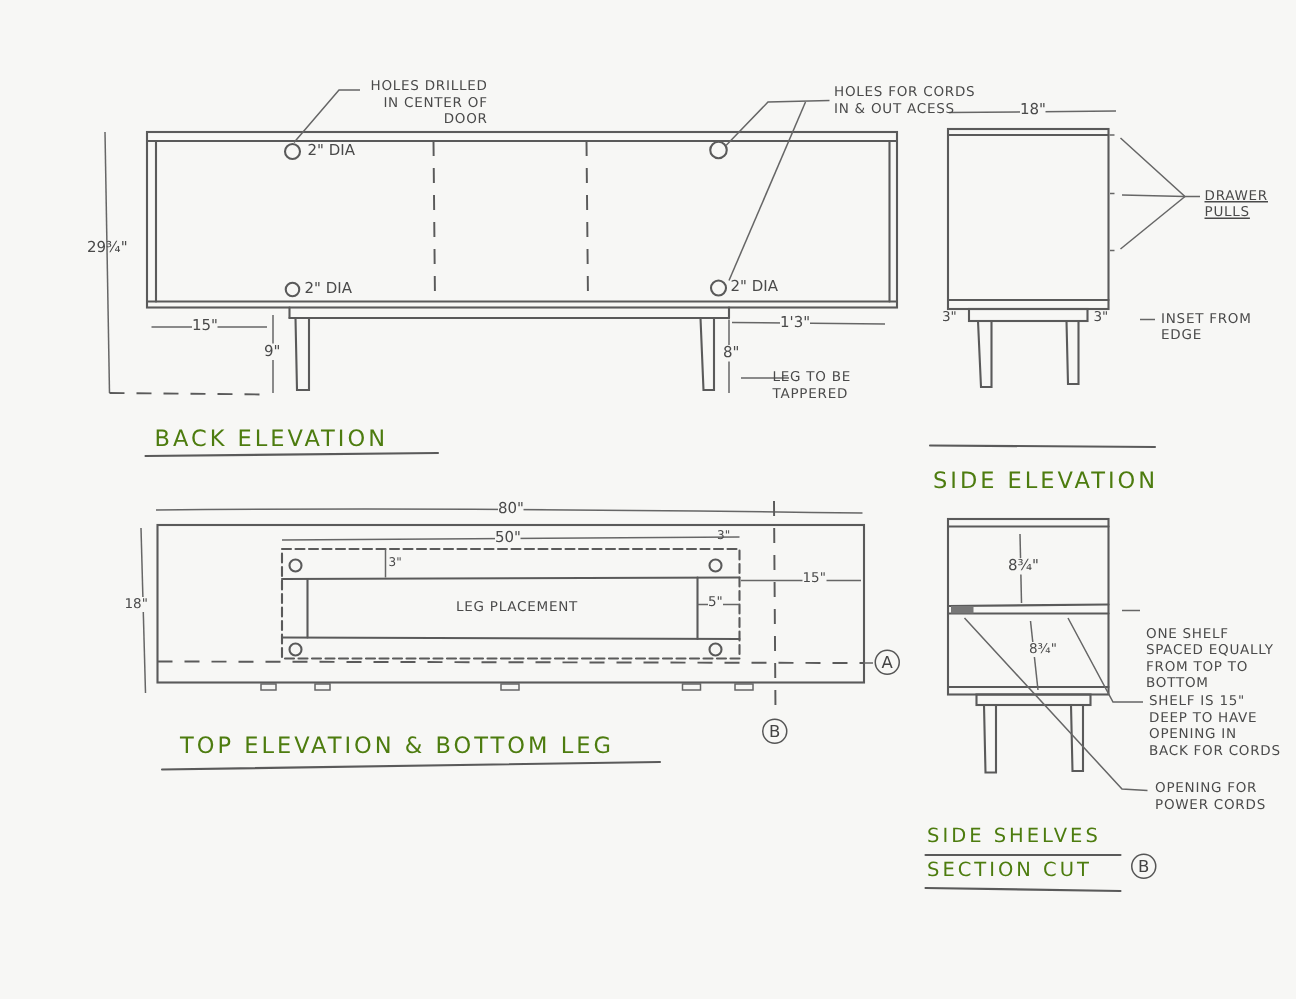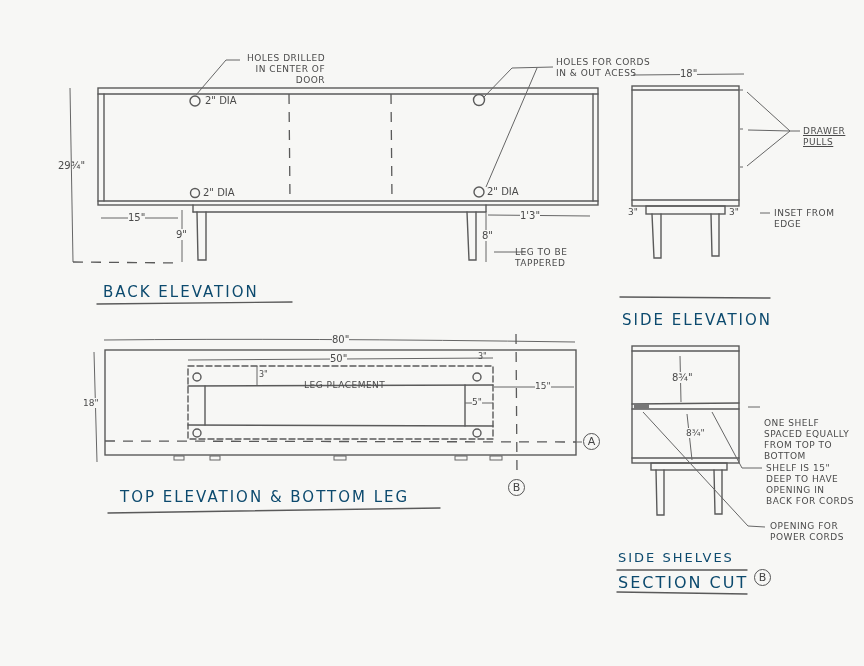--- a/index.html
+++ b/index.html
@@ -5,21 +5,21 @@
   html, body { margin: 0; padding: 0; background: #f7f7f5; }
   body { width: 864px; height: 666px; position: relative; overflow: hidden;
          font-family: "DejaVu Sans", sans-serif; color: #444; }
   svg { position: absolute; left: 0; top: 0; }
   .ln { stroke: #5a5a5a; stroke-width: 1.4; fill: none; stroke-linecap: round; }
   .thin { stroke: #666; stroke-width: 1; fill: none; }
   .dash { stroke: #5a5a5a; stroke-width: 1.3; fill: none; stroke-dasharray: 10 8; }
   .lbl { position: absolute; font-size: 9px; letter-spacing: 0.5px; color: #4a4a4a;
          text-transform: uppercase; line-height: 11px; white-space: nowrap; }
   .dim { position: absolute; font-size: 10px; color: #4a4a4a; white-space: nowrap; }
-  .title { position: absolute; font-size: 15px; letter-spacing: 2px; color: #0c4a6e;
+  .title { position: absolute; font-size: 15px; letter-spacing: 2px; color: #4d7c0f;
            text-transform: uppercase; white-space: nowrap; }
   .circ { position: absolute; width: 15px; height: 15px; border: 1.3px solid #555;
           border-radius: 50%; font-size: 11px; text-align: center; line-height: 15px; }
 </style>
 </head>
 <body>
 
 <svg width="864" height="666">
 
   <g>
@@ -159,21 +159,21 @@
 </div>
 <div class="title" style="left:622px;top:275px;margin-top:36px;">SIDE ELEVATION</div>
 
 <div class="dim" style="left:332px;top:334px;background:#f7f7f5;">80"</div>
 <div class="dim" style="left:330px;top:353px;background:#f7f7f5;">50"</div>
 <div class="dim" style="left:83px;top:398px;font-size:9px;background:#f7f7f5;">18"</div>
 <div class="dim" style="left:259px;top:370px;font-size:8px;">3"</div>
 <div class="dim" style="left:478px;top:352px;font-size:8px;">3"</div>
 <div class="dim" style="left:472px;top:397px;font-size:9px;background:#f7f7f5;">5"</div>
 <div class="dim" style="left:535px;top:381px;font-size:9px;background:#f7f7f5;">15"</div>
-<div class="lbl" style="left:288px;top:380px;padding-left:16px;">LEG PLACEMENT</div>
+<div class="lbl" style="left:288px;top:400px;padding-left:16px;">LEG PLACEMENT</div>
 <div class="circ" style="left:583px;top:433px;">A</div>
 <div class="circ" style="left:508px;top:479px;">B</div>
 <div class="title" style="left:120px;top:488px;">TOP ELEVATION &amp; BOTTOM LEG</div>
 
 <div class="dim" style="left:672px;top:372px;background:#f7f7f5;">8¾"</div>
 <div class="dim" style="left:686px;top:428px;font-size:9px;background:#f7f7f5;">8¾"</div>
 <div class="lbl" style="left:764px;top:402px;margin-top:16px;">
   <div>ONE SHELF</div>
   <div>SPACED EQUALLY</div>
   <div>FROM TOP TO</div>
@@ -183,14 +183,14 @@
   <div>SHELF IS 15"</div>
   <div>DEEP TO HAVE</div>
   <div>OPENING IN</div>
   <div>BACK FOR CORDS</div>
 </div>
 <div class="lbl" style="left:770px;top:521px;">
   <div>OPENING FOR</div>
   <div>POWER CORDS</div>
 </div>
 <div class="title" style="left:618px;top:550px;font-size:13px;">SIDE SHELVES</div>
-<div class="title" style="left:618px;top:573px;font-size:16px;">SECTION CUT</div>
+<div class="title" style="left:618px;top:573px;font-size:13px;">SECTION CUT</div>
 <div class="circ" style="left:754px;top:569px;">B</div>
 
 </body></html>

